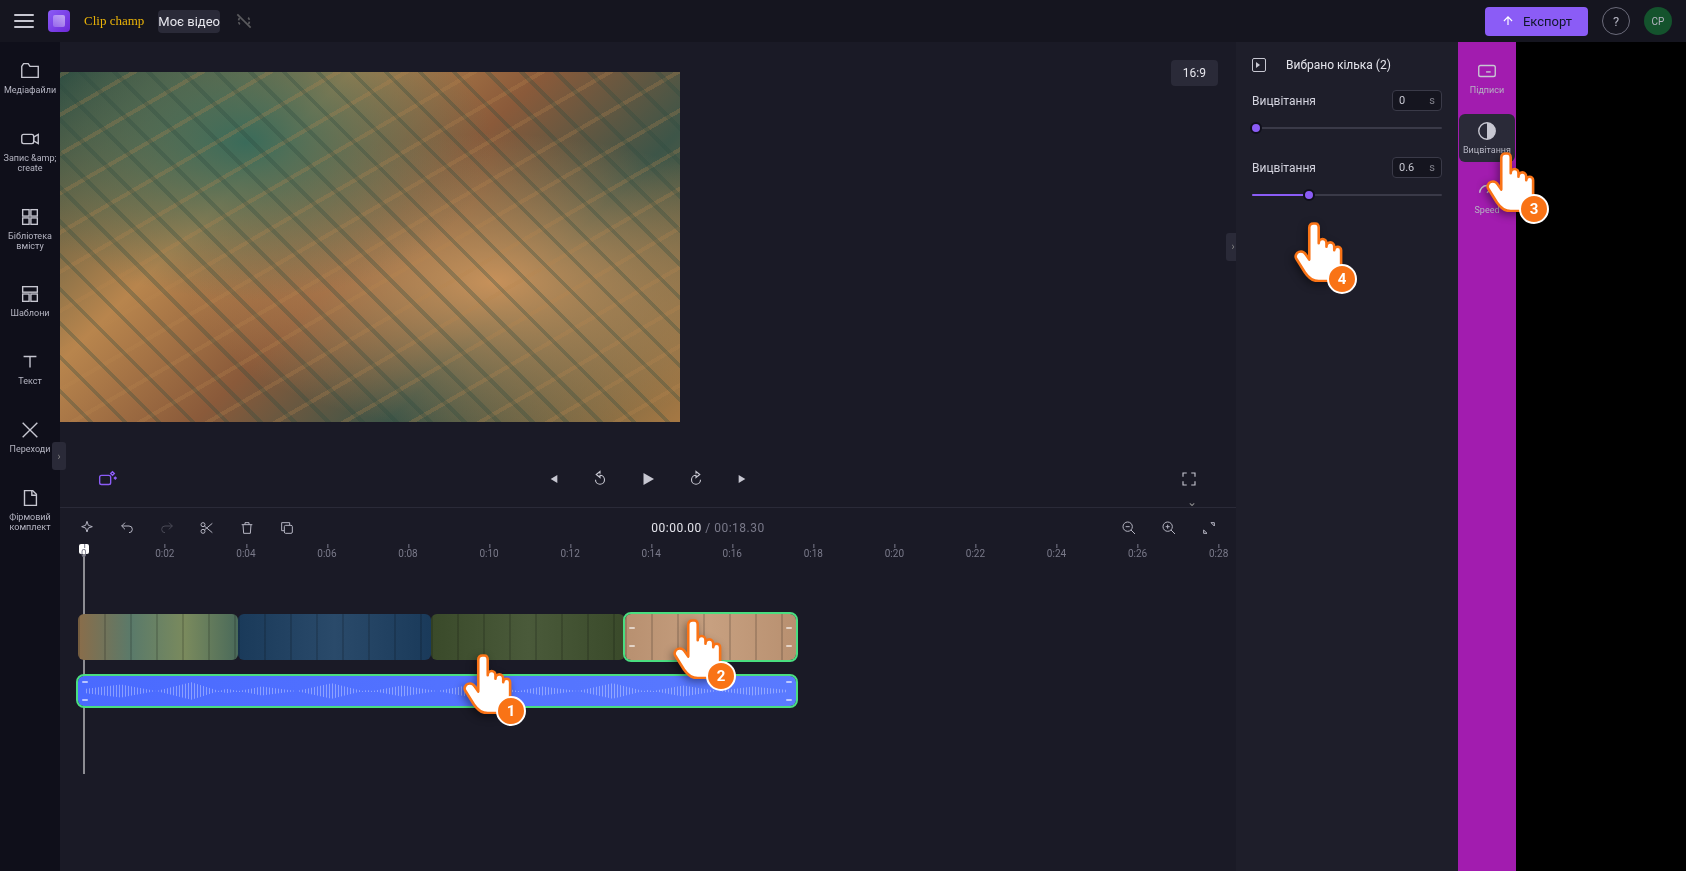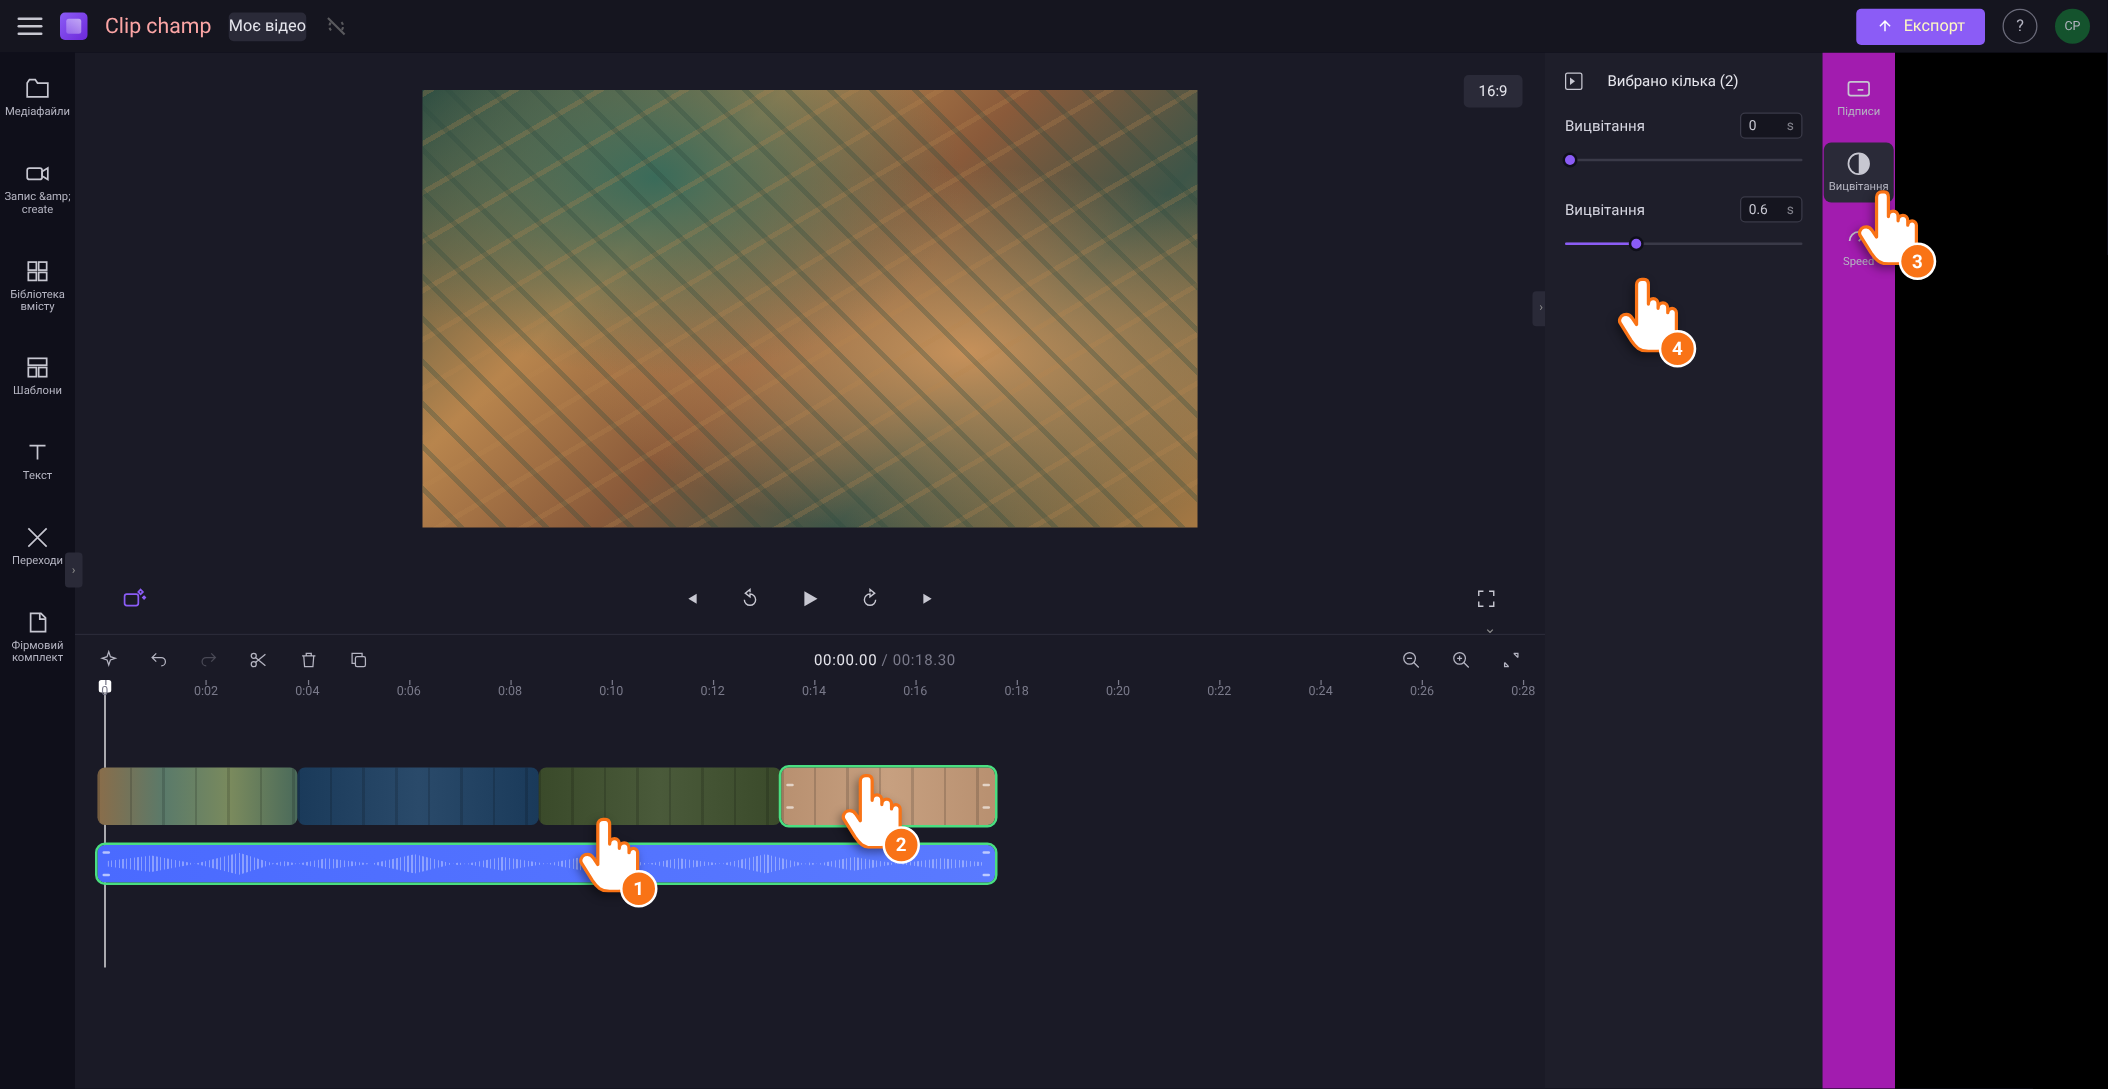--- a/index.html
+++ b/index.html
@@ -6,42 +6,42 @@
 html, body { width: 1686px; height: 871px; background: #0f0f1a; color: #e5e5ec; overflow: hidden; }
 
 .app { display: flex; flex-direction: column; width: 100%; height: 100%; }
 
 
 .header { height: 42px; display: flex; align-items: center; padding: 0 14px; gap: 14px; background: #15151f; }
 .hamburger { width: 20px; height: 14px; display: flex; flex-direction: column; justify-content: space-between; cursor: pointer; }
 .hamburger span { height: 2px; background: #c7c7d1; border-radius: 1px; }
 .logo-box { width: 22px; height: 22px; background: linear-gradient(135deg,#8b5cf6,#6d28d9); border-radius: 4px; display:flex;align-items:center;justify-content:center;}
 .logo-box::after{content:"";width:12px;height:12px;background:linear-gradient(45deg,#fff3,#fff8);border-radius:2px;}
-.app-name { font-size: 17px; color: #fca5a5; }
+.app-name { font-size: 13px; color: #eab308; font-family: Liberation Serif, serif; }
 .project-name { font-size: 13px; background: #2a2a38; padding: 4px 0; border-radius: 4px; }
 .sync-icon { width:20px; height:20px; opacity:.6; }
 .header-spacer { flex: 1; }
-.export-btn { background: #8b5cf6; color: #fef9c3; padding: 7px 16px; border-radius: 4px; font-size: 13px; display: flex; align-items: center; gap: 8px; cursor: pointer; }
+.export-btn { background: #8b5cf6; color: #0f172a; padding: 7px 16px; border-radius: 4px; font-size: 13px; display: flex; align-items: center; gap: 8px; cursor: pointer; }
 .help-icon, .avatar { width: 28px; height: 28px; border-radius: 50%; display: flex; align-items: center; justify-content: center; font-size: 13px; cursor:pointer;}
 .help-icon { border: 1.5px solid #6b6b7a; color:#b5b5c2; }
 .avatar { background: #14532d; font-size: 10px; color:#b5b5c2; }
 
 
 .main-row { flex: 1; display: flex; overflow:hidden; }
 
 
 .left-sidebar { width: 60px; background: #0f0f1a; display: flex; flex-direction: column; align-items: center; padding-top: 12px; gap: 20px; position:relative;}
 .side-item { width:56px; display: flex; flex-direction: column; align-items: center; gap: 4px; cursor: pointer; padding: 6px 0; }
 .side-item .ic { width: 22px; height: 22px; display:flex; align-items:center; justify-content:center; color:#c7c7d1;}
 .side-item .lbl { font-size: 9px; color: #b5b5c2; text-align: center; line-height: 1.1; }
 .collapse-handle { position:absolute; right:-6px; top:400px; width:14px;height:28px;background:#2a2a38;border-radius:3px;display:flex;align-items:center;justify-content:center;color:#888;font-size:10px;cursor:pointer;}
 
 
 .center-col { flex: 1; display: flex; flex-direction: column; background: #1a1a26; }
-.preview-area { flex: 1; position: relative; display: flex; align-items: center; justify-content: center; }
+.preview-area { flex: 1; position: relative; display: flex; align-items: center; }
 .preview-canvas { width: 620px; height: 350px; background:
   radial-gradient(ellipse at 30% 20%, #3a6b5a 0%, transparent 40%),
   radial-gradient(ellipse at 70% 60%, #c7915a 0%, transparent 50%),
   linear-gradient(135deg, #2d4a3f 0%, #b8854d 30%, #8a5a3a 50%, #3d5548 70%, #a67843 100%);
   position: relative; overflow: hidden;}
 .preview-canvas::after{content:"";position:absolute;inset:0;background:
   repeating-linear-gradient(45deg, transparent 0 20px, rgba(45,74,63,.3) 20px 24px),
   repeating-linear-gradient(-30deg, transparent 0 30px, rgba(184,133,77,.25) 30px 34px);}
 .aspect-badge { position: absolute; top: 18px; right: 18px; background: #2a2a38; padding: 6px 12px; border-radius: 4px; font-size: 12px; cursor:pointer;}
 .expand-handle { position:absolute; right:-4px; top:50%; transform:translateY(-50%); width:14px;height:28px;background:#2a2a38;border-radius:3px;display:flex;align-items:center;justify-content:center;color:#888;font-size:10px;cursor:pointer;}

